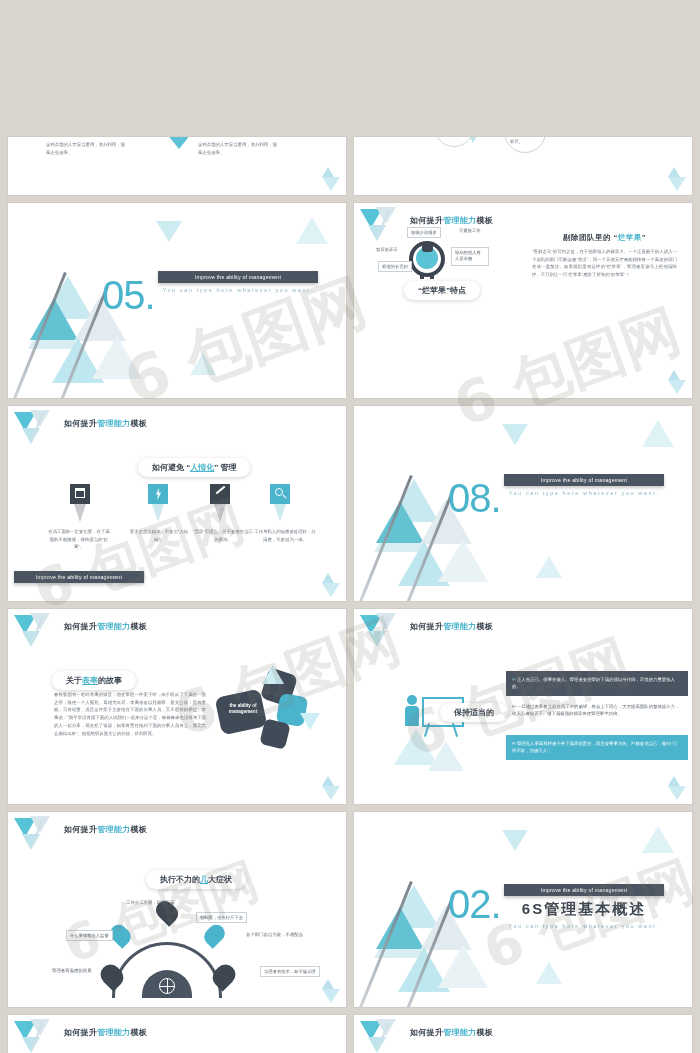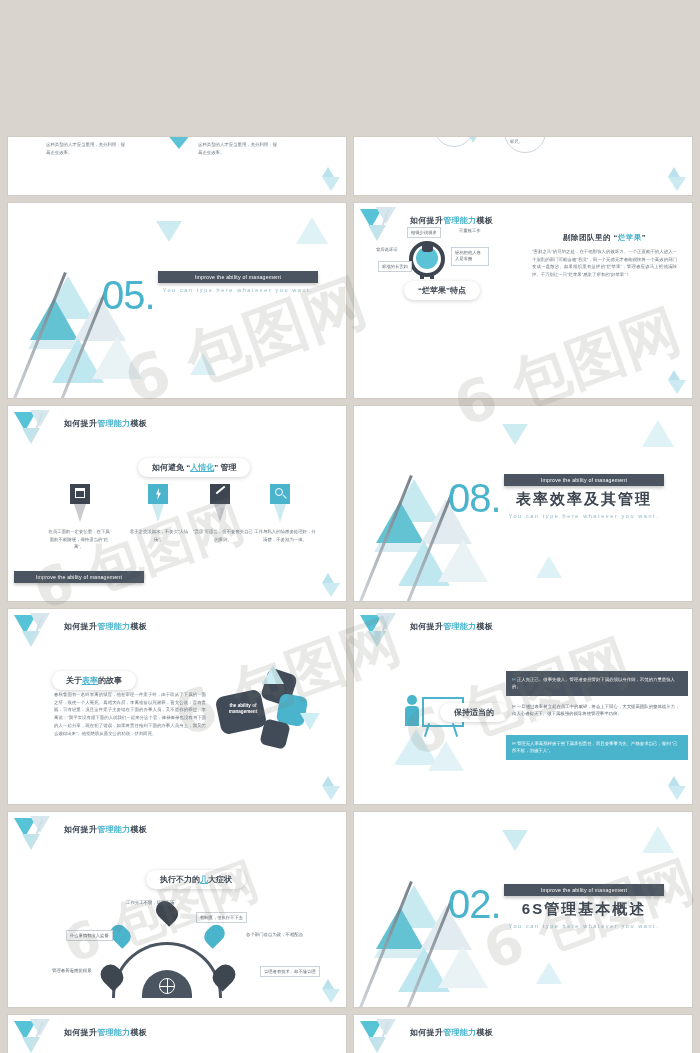--- a/index.html
+++ b/index.html
@@ -223,21 +223,20 @@
       <div class="diag" style="left:46px;top:16px;"></div>
       <div class="diag" style="left:88px;top:30px;"></div>
     </div>
     <div class="tri" style="left:148px;top:18px;border-left:13px solid transparent;border-right:13px solid transparent;border-top:21px solid #cdecf2;"></div>
     <div class="tri" style="left:288px;top:14px;border-left:16px solid transparent;border-right:16px solid transparent;border-bottom:27px solid #dff2f6;"></div>
     <div class="tri" style="left:182px;top:150px;border-left:13px solid transparent;border-right:13px solid transparent;border-bottom:22px solid #ddf1f6;"></div>
 
     <div class="num" style="left:94px;top:70px;">08.</div>
     <div class="titlewrap" style="left:150px;top:68px;width:160px;">
       <div class="ribbon">Improve the ability of management</div>
-      <div class="big">表率效率及其管理</div>
       <div class="sub">You can type here whatever you want.</div>
     </div>
   </div>
 
   <div class="slide">
     <div class="logo">
       <i class="t-down" style="left:0;top:2px;"></i>
       <i class="t-down-p" style="left:16px;top:0;"></i>
       <i class="t-down-l" style="left:8px;top:18px;"></i>
       <i style="left:22px;top:2px;width:2px;height:30px;background:#cfe0e6;transform:rotate(22deg);"></i>

